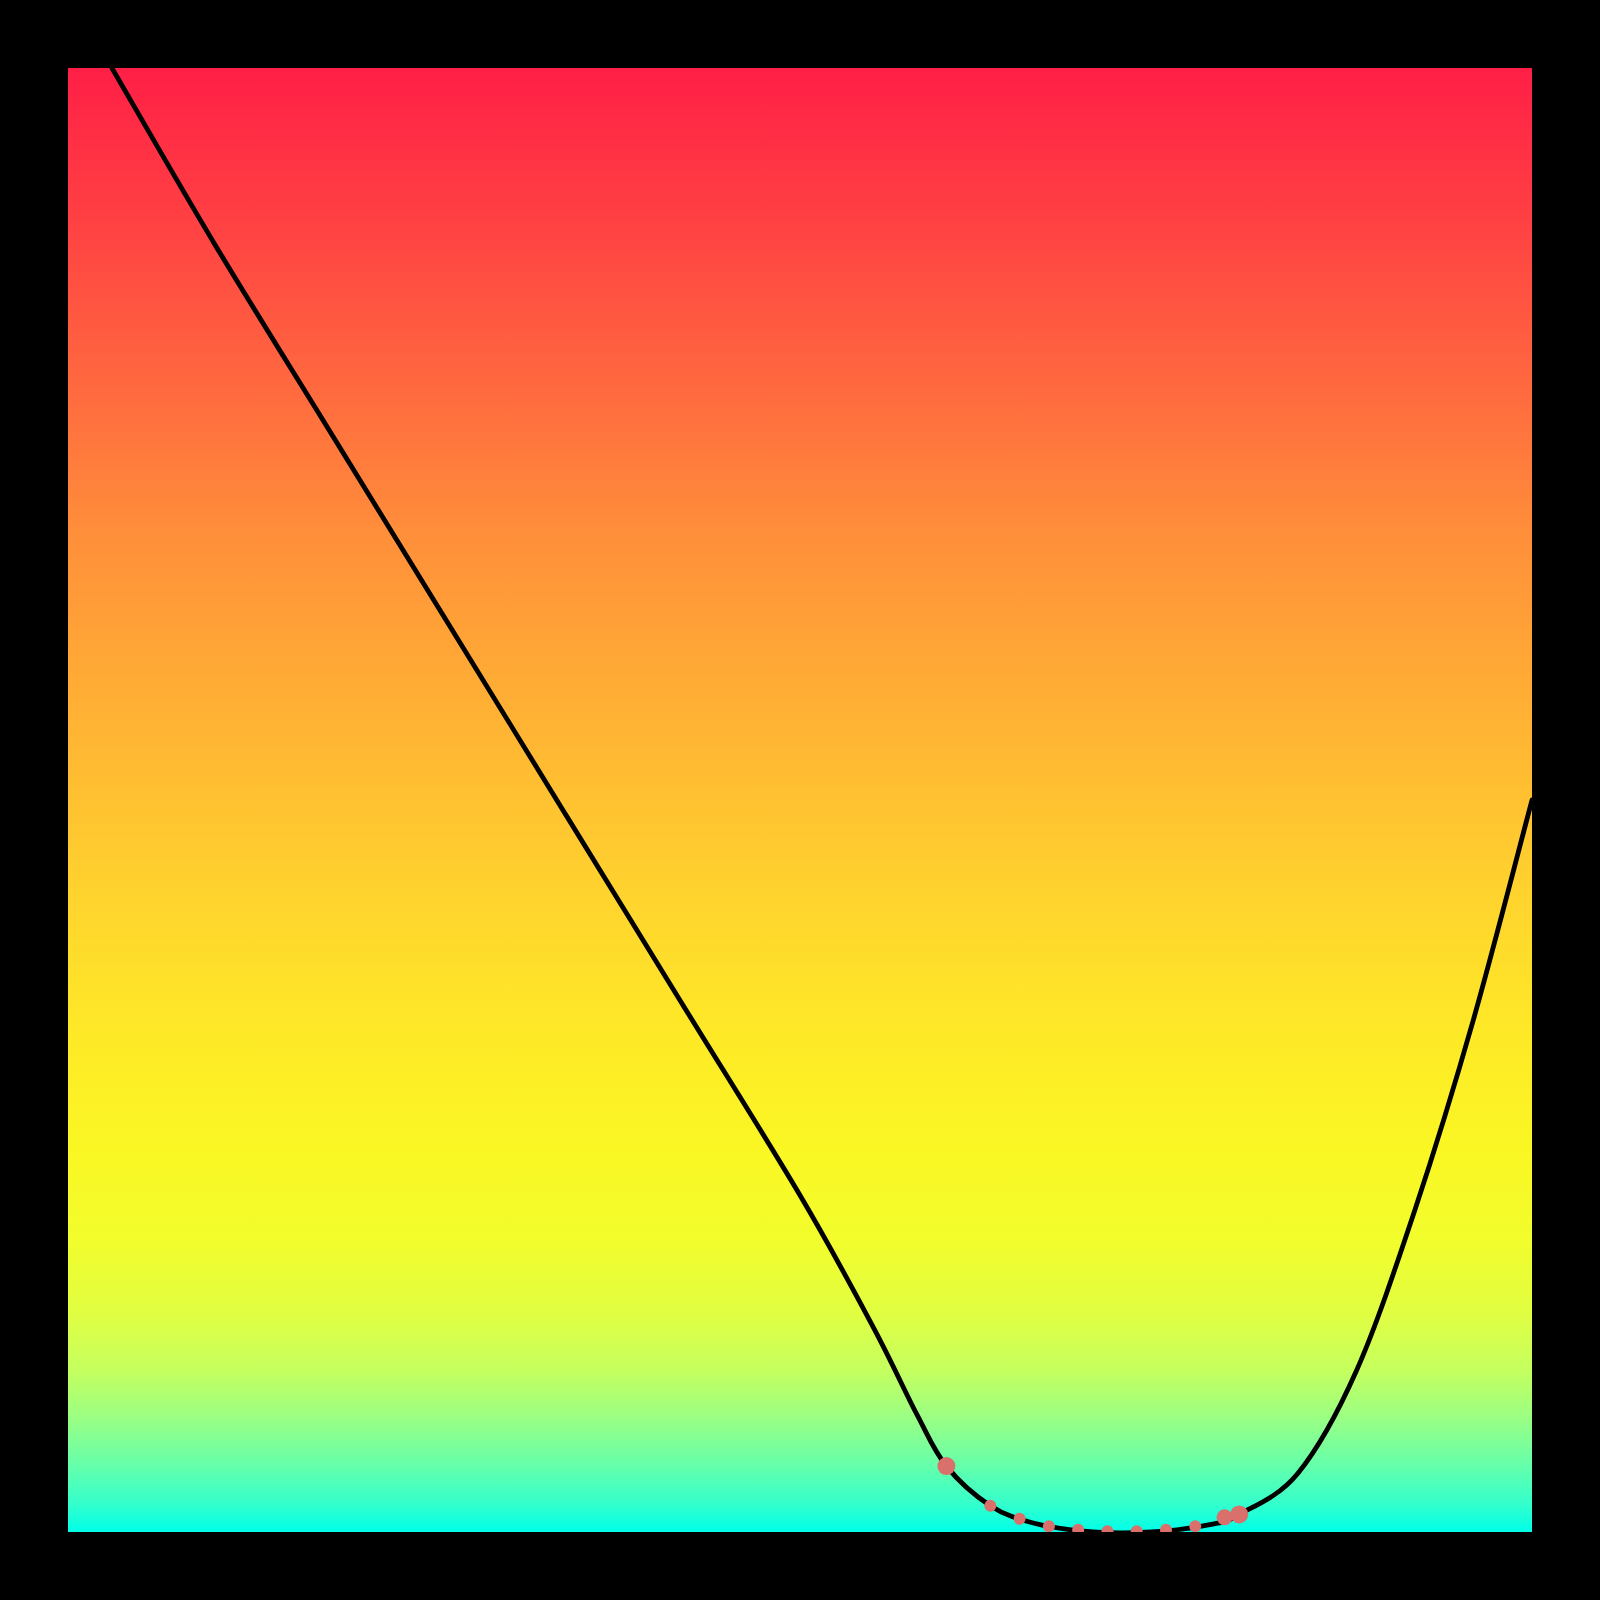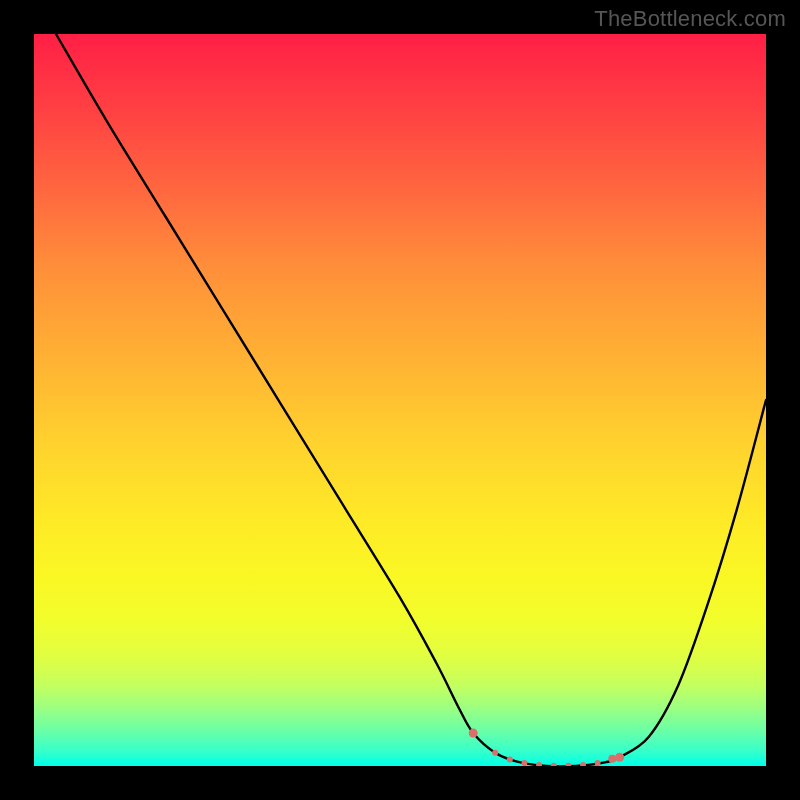--- a/index.html
+++ b/index.html
@@ -52,21 +52,20 @@
   svg.curve {
     position: absolute;
     inset: 0;
     width: 100%;
     height: 100%;
   }
 </style>
 </head>
 <body>
 <div class="container">
-  <div class="watermark">TheBottleneck.com</div>
   <div class="plot-area">
     <div class="gradient"></div>
     <svg class="curve" viewBox="0 0 732 732" preserveAspectRatio="none">
       <path id="main-curve" fill="none" stroke="#000" stroke-width="2.4" stroke-linecap="round" d="M 21.96 0.00 C 30.50 14.64, 54.90 57.34, 73.20 87.84 C 91.50 118.34, 112.24 151.28, 131.76 183.00 C 151.28 214.72, 170.80 246.44, 190.32 278.16 C 209.84 309.88, 229.36 341.60, 248.88 373.32 C 268.40 405.04, 287.92 436.76, 307.44 468.48 C 326.96 500.20, 350.14 536.80, 366.00 563.64 C 381.86 590.48, 392.84 611.22, 402.60 629.52 C 412.36 647.82, 418.46 661.85, 424.56 673.44 C 430.66 685.03, 433.10 691.50, 439.20 699.06 C 445.30 706.62, 453.84 714.07, 461.16 718.82 C 468.48 723.58, 474.58 725.41, 483.12 727.61 C 491.66 729.80, 502.64 731.27, 512.40 732.00 C 522.16 732.73, 531.92 732.61, 541.68 732.00 C 551.44 731.39, 563.64 729.80, 570.96 728.34 C 578.28 726.88, 578.28 727.49, 585.60 723.22 C 592.92 718.95, 605.12 714.68, 614.88 702.72 C 624.64 690.76, 634.40 673.44, 644.16 651.48 C 653.92 629.52, 663.68 600.24, 673.44 570.96 C 683.20 541.68, 692.96 509.96, 702.72 475.80 C 712.48 441.64, 727.12 384.30, 732.00 366.00"></path>
       <g id="salmon-group" fill="#d9706b" stroke="none">
           <circle cx="439.20" cy="699.06" r="4.5"></circle>
           <circle cx="461.16" cy="718.82" r="3"></circle>
           <circle cx="475.80" cy="725.41" r="3"></circle>
           <circle cx="490.44" cy="729.07" r="3"></circle>
           <circle cx="505.08" cy="730.90" r="3"></circle>

